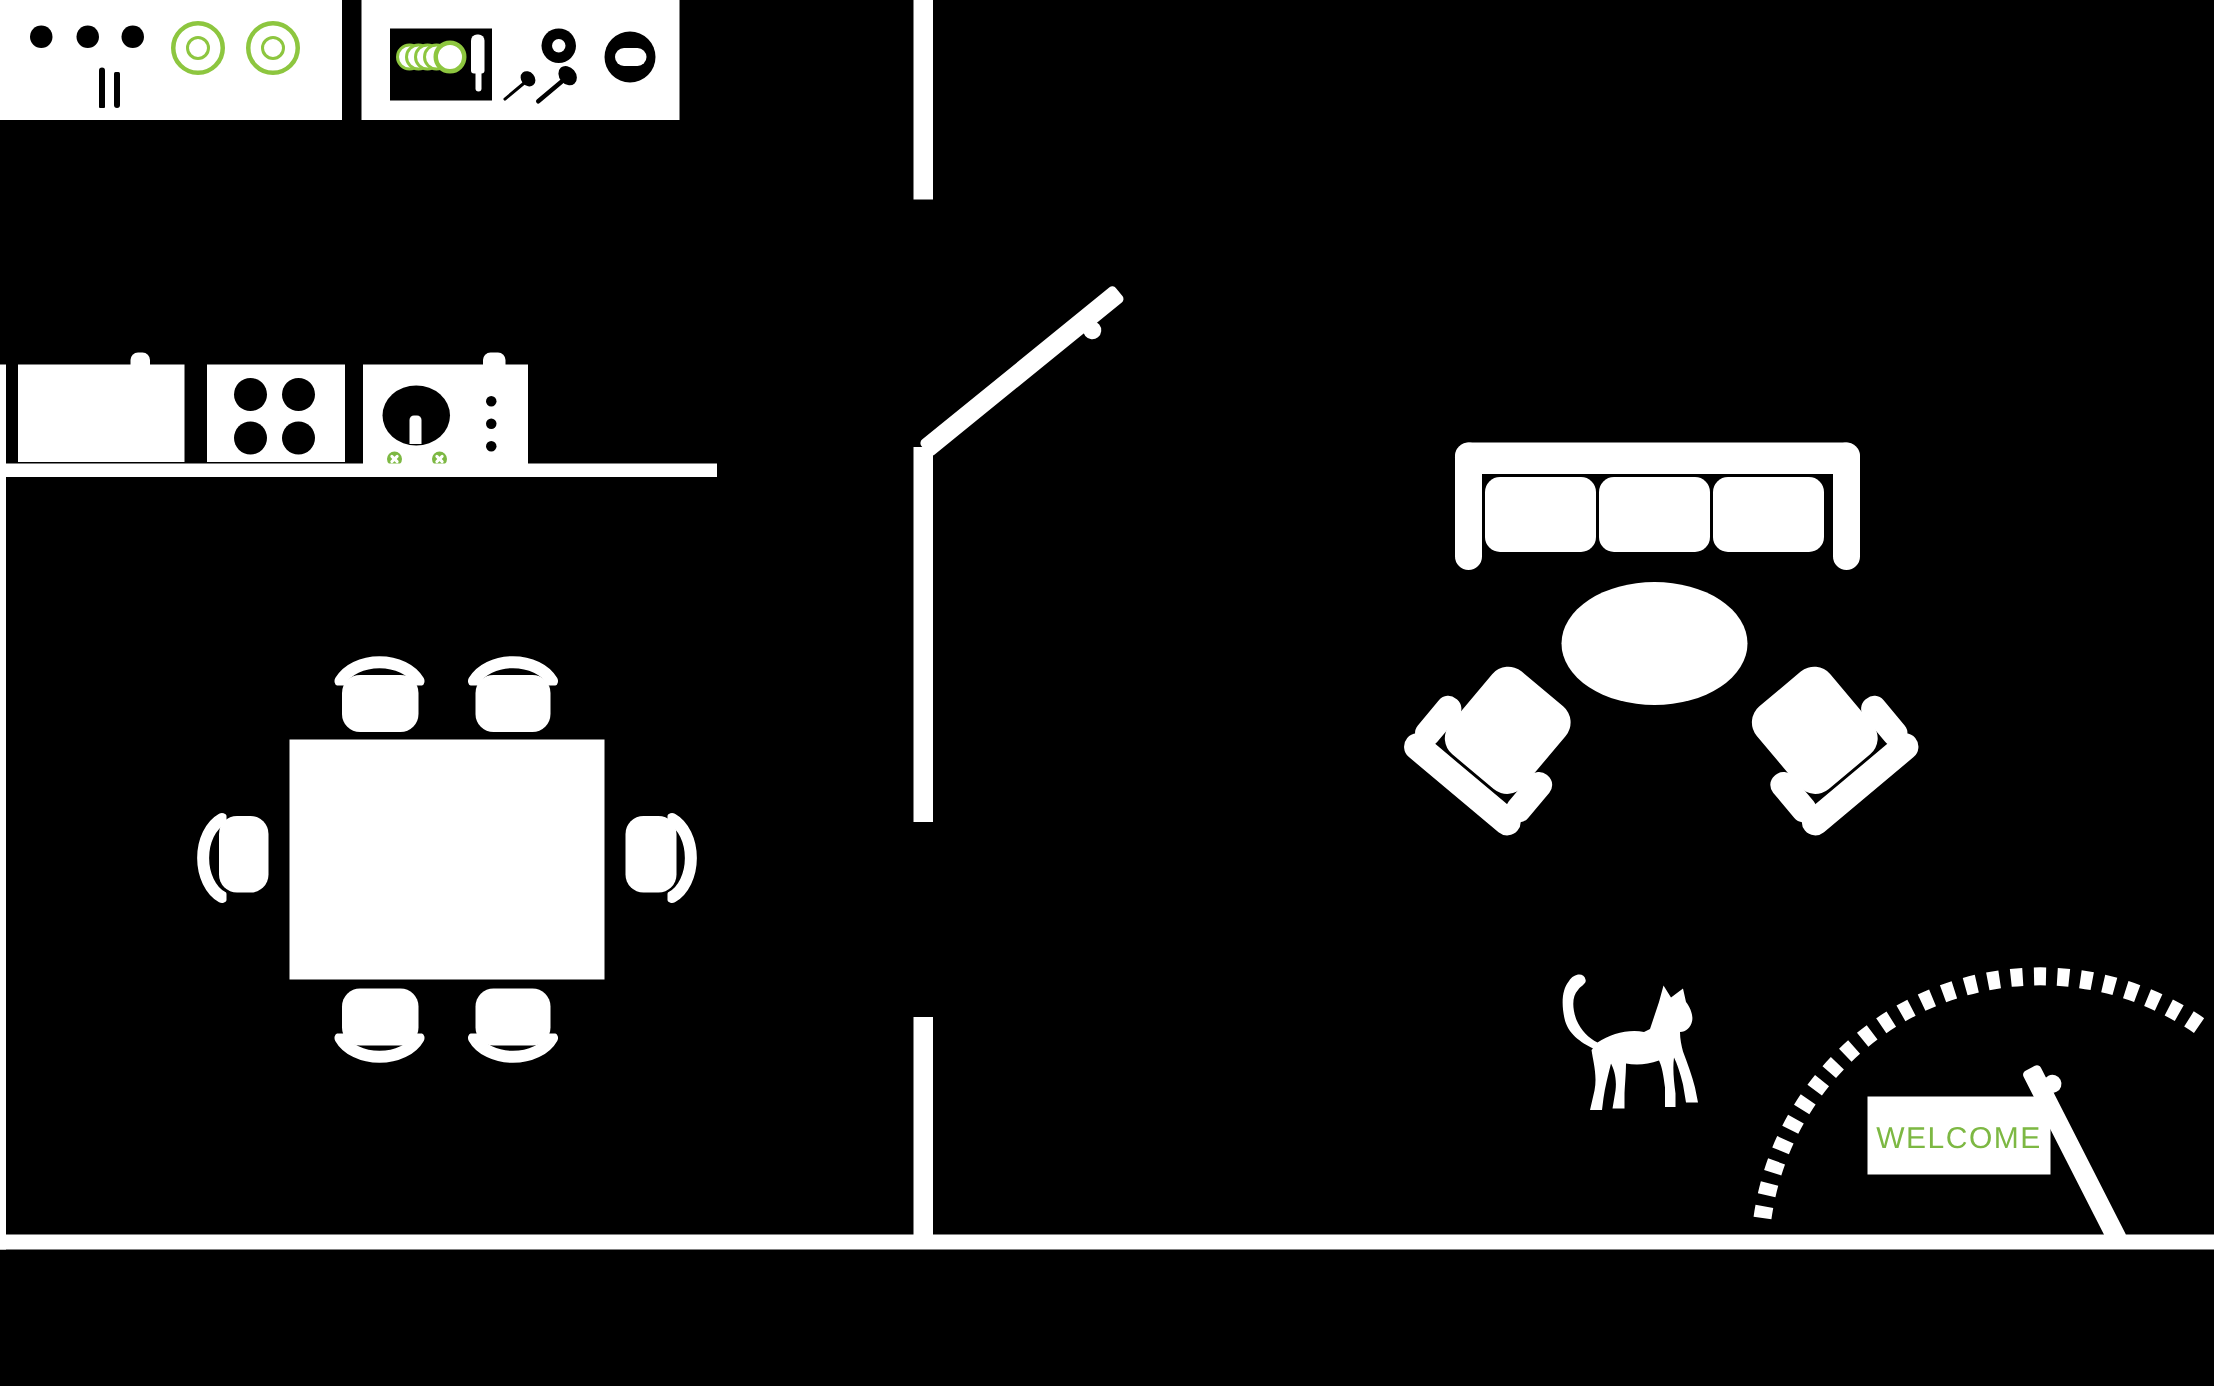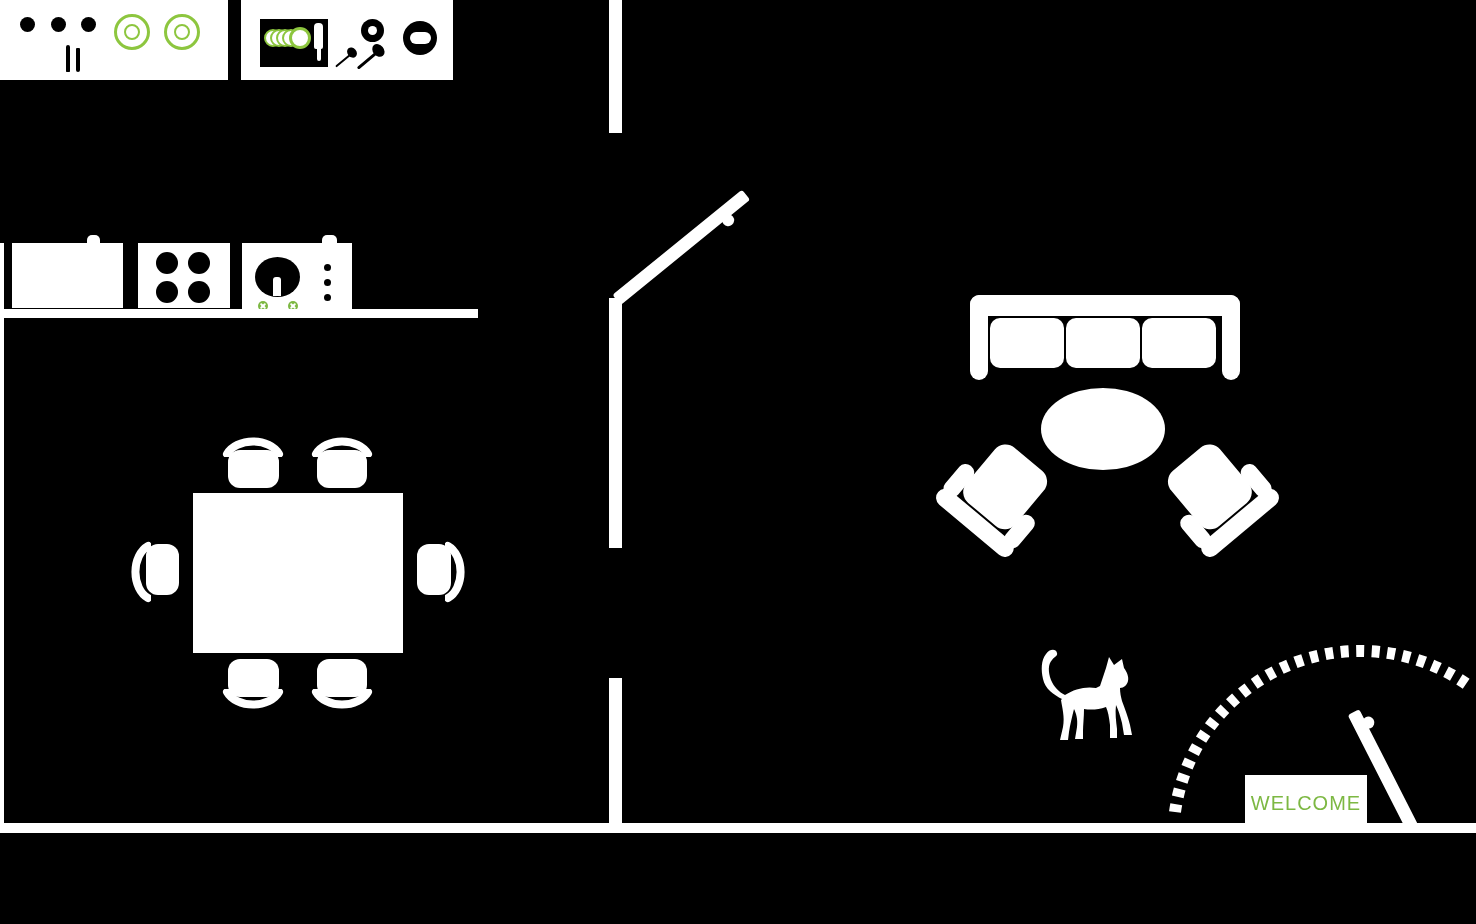--- a/index.html
+++ b/index.html
@@ -201,17 +201,17 @@
   </svg>
 
   <svg class="abs" style="left:0;top:0;" width="1476" height="924" viewBox="0 0 1476 924">
     <path d="M 1175 812 A 187 187 0 0 1 1472 688" fill="none" stroke="#fff" stroke-width="12" stroke-dasharray="8 7.5"></path>
   </svg>
 
   <div class="abs w" style="left:1405.5px;top:698px;width:13px;height:130px;border-radius:3px;transform:rotate(-27deg);transform-origin:50% 100%;">
     <div class="abs w r" style="right:-8px;top:10px;width:12px;height:12px;"></div>
   </div>
 
-  <div class="abs w" style="left:1245px;top:775px;width:122px;height:52px;display:flex;align-items:center;justify-content:center;padding-top:4px;box-sizing:border-box;">
+  <div class="abs w" style="left:1245px;top:731px;width:122px;height:52px;display:flex;align-items:center;justify-content:center;padding-top:4px;box-sizing:border-box;">
     <span class="mat-label">WELCOME</span>
   </div>
 
 </div>
 
 </body></html>

